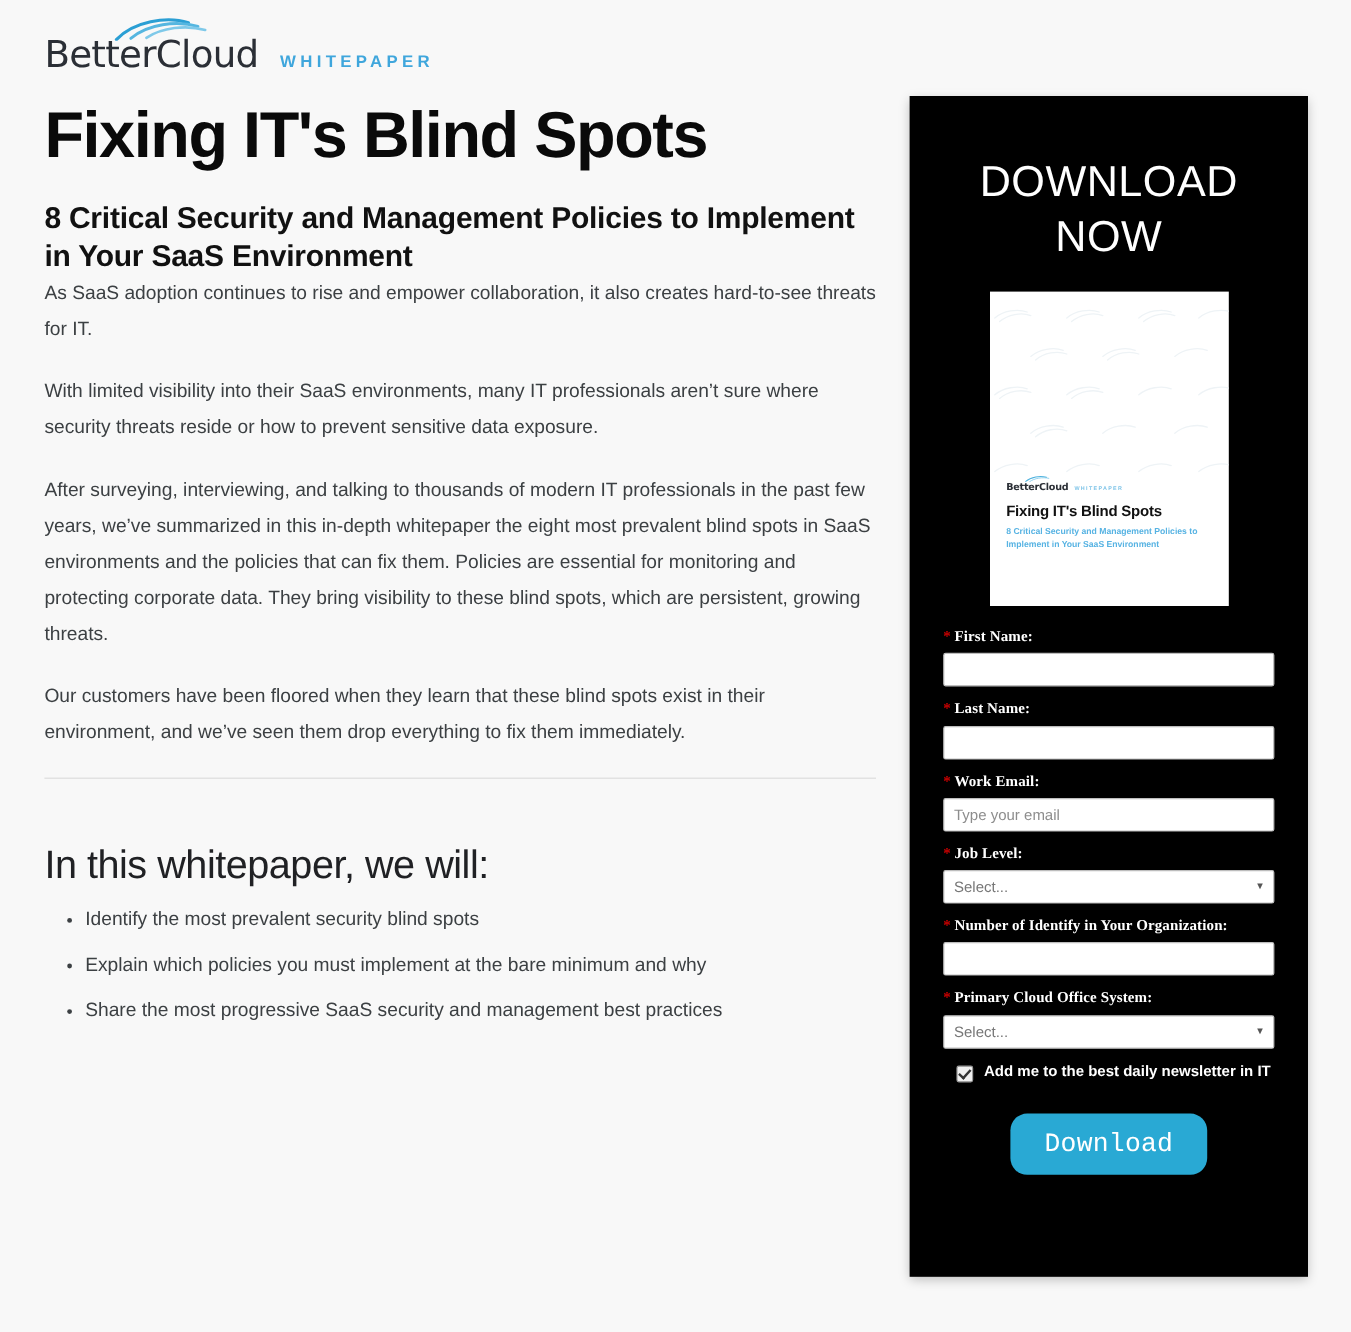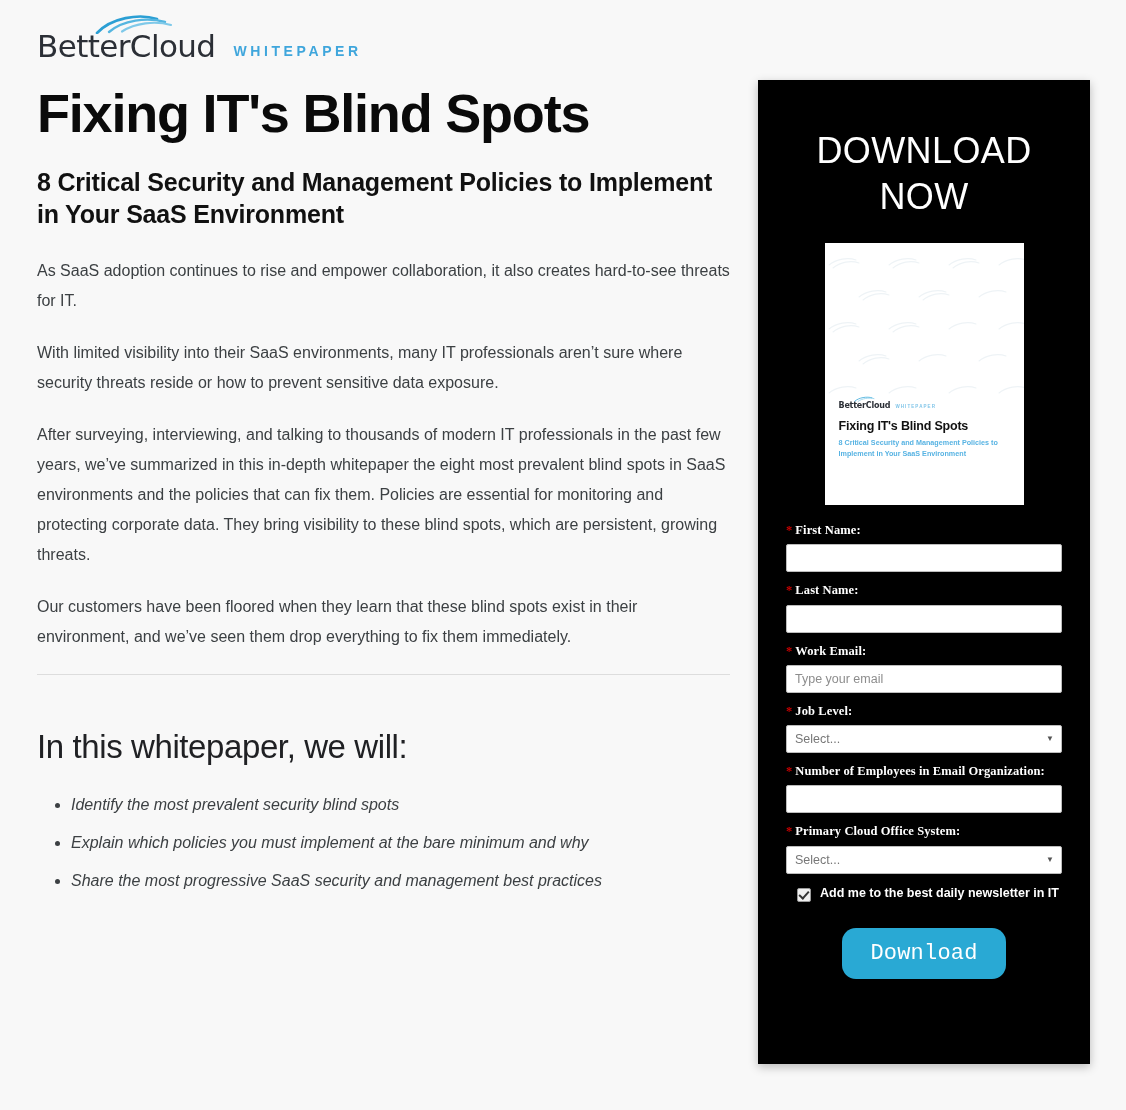--- a/index.html
+++ b/index.html
@@ -78,21 +78,20 @@
     font-size: 25px;
     line-height: 1.28;
     margin: 24px 0 0 0;
     color: #111111;
     font-weight: bold;
     letter-spacing: -0.2px;
     max-width: 690px;
   }
 
   .body-copy {
-    margin-top: 26px;
   }
   .body-copy p {
     font-size: 16px;
     line-height: 30px;
     color: #3c4043;
     margin: 0 0 22px 0;
     max-width: 697px;
   }
 
   hr.rule {
@@ -104,24 +103,23 @@
 
   h3.section-title {
     font-size: 33px;
     font-weight: 400;
     color: #202124;
     margin: 53px 0 0 0;
     letter-spacing: -0.4px;
   }
 
   ul.bullets {
-    margin: 28px 0 0 0;
+    margin: 16px 0 0 0;
     padding-left: 34px;
     list-style: disc;
-    font-style: italic;
   }
   ul.bullets li {
     font-size: 16px;
     line-height: 22px;
     color: #3c4043;
     margin-bottom: 16px;
   }
   ul.bullets li::marker {
     font-size: 15px;
   }
@@ -458,21 +456,21 @@
           <span class="req">*</span><span>Job Level:</span>
         </div>
         <div class="select-wrap">
           <div class="select-box">Select...</div>
           <div class="select-caret">▼</div>
         </div>
       </div>
 
       <div class="field">
         <div class="field-label">
-          <span class="req">*</span><span>Number of Employees in Email Organization:</span>
+          <span class="req">*</span><span>Number of Identify in Your Organization:</span>
         </div>
         <input class="text-input" type="text" placeholder="" style="">
       </div>
 
       <div class="field">
         <div class="field-label">
           <span class="req">*</span><span>Primary Cloud Office System:</span>
         </div>
         <div class="select-wrap">
           <div class="select-box">Select...</div>

